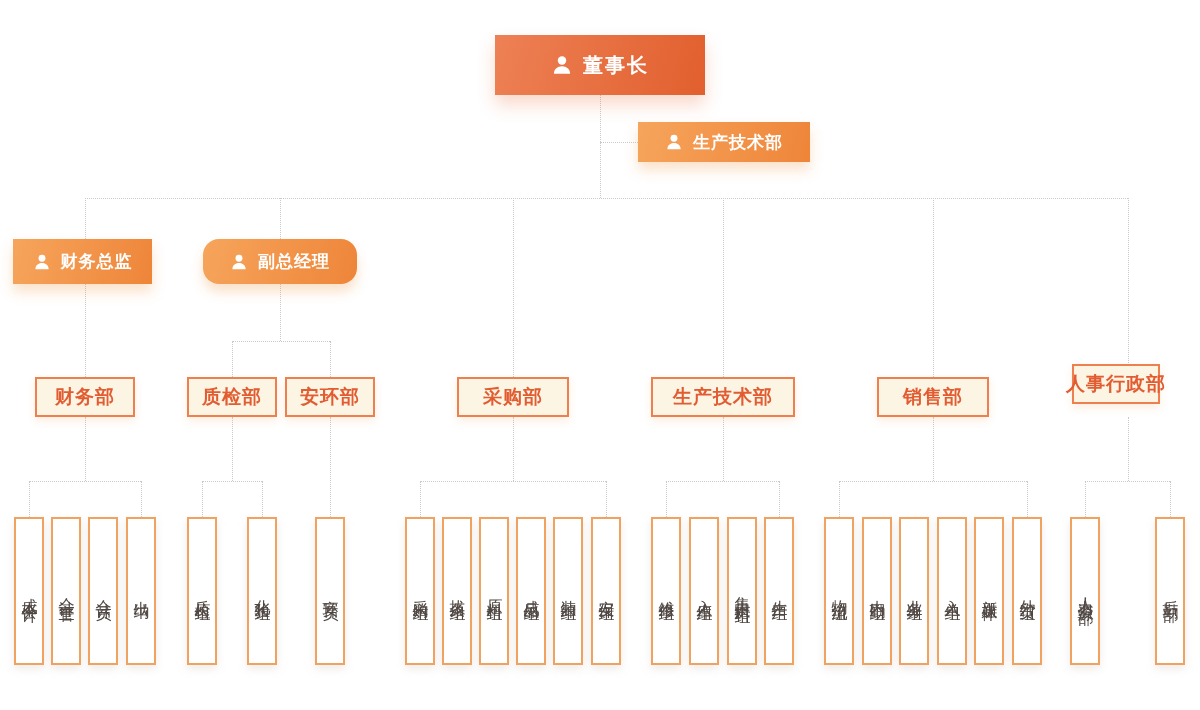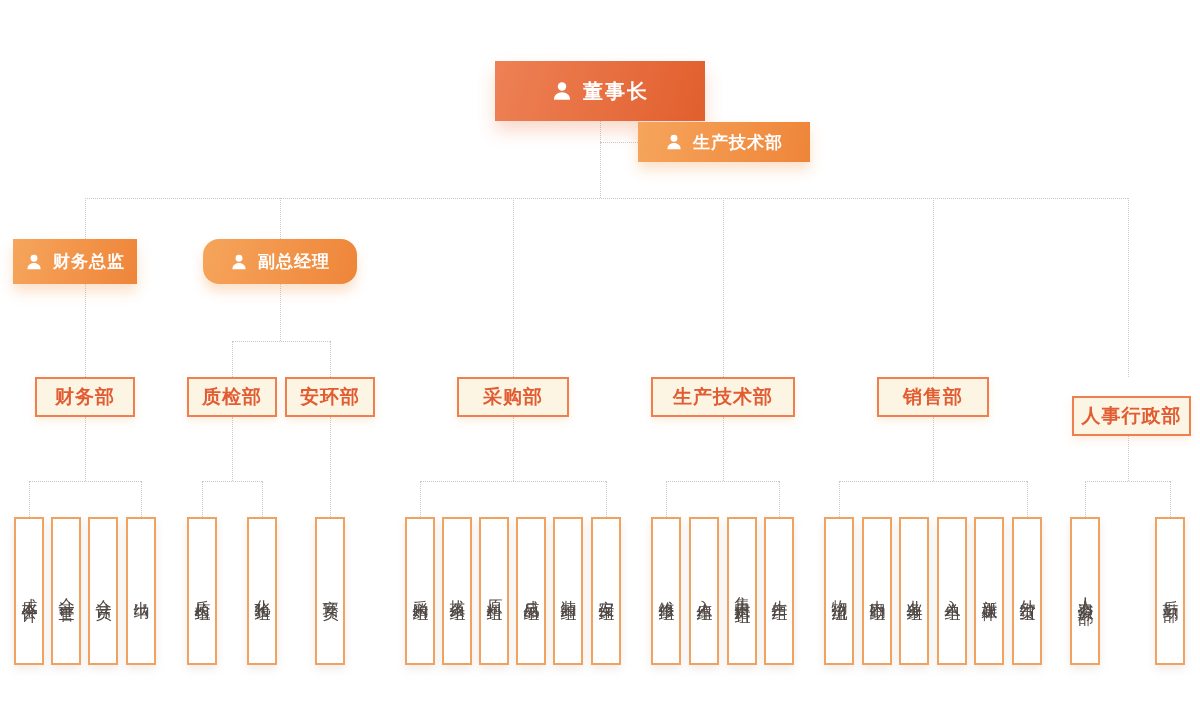--- a/index.html
+++ b/index.html
@@ -109,39 +109,39 @@
     <div class="conn-v" style="left: 666px; top: 481px; height: 36px;"></div>
     <div class="conn-v" style="left: 779px; top: 481px; height: 36px;"></div>
     <div class="conn-v" style="left: 933px; top: 417px; height: 64px;"></div>
     <div class="conn-h" style="left: 839px; top: 481px; width: 188px;"></div>
     <div class="conn-v" style="left: 839px; top: 481px; height: 36px;"></div>
     <div class="conn-v" style="left: 1027px; top: 481px; height: 36px;"></div>
     <div class="conn-v" style="left: 1128px; top: 417px; height: 64px;"></div>
     <div class="conn-h" style="left: 1085px; top: 481px; width: 85px;"></div>
     <div class="conn-v" style="left: 1085px; top: 481px; height: 36px;"></div>
     <div class="conn-v" style="left: 1170px; top: 481px; height: 36px;"></div>
-    <div class="node node-exec-primary" style="left: 495px; top: 35px; width: 210px; height: 60px; margin-top: 26px;">
+    <div class="node node-exec-primary" style="left: 495px; top: 35px; width: 210px; height: 60px;">
       <span class="person-icon">
         <svg viewBox="0 0 24 24" aria-hidden="true">
           <circle cx="12" cy="7" r="4.6"></circle>
           <path d="M3.2 21.5c0-5 3.9-8.1 8.8-8.1s8.8 3.1 8.8 8.1z"></path>
         </svg>
       </span>
       <span class="node-label">董事长</span>
     </div>
     <div class="node node-exec-secondary" style="left: 638px; top: 122px; width: 172px; height: 40px;">
       <span class="person-icon">
         <svg viewBox="0 0 24 24" aria-hidden="true">
           <circle cx="12" cy="7" r="4.6"></circle>
           <path d="M3.2 21.5c0-5 3.9-8.1 8.8-8.1s8.8 3.1 8.8 8.1z"></path>
         </svg>
       </span>
       <span class="node-label">生产技术部</span>
     </div>
-    <div class="node node-exec-secondary" style="left: 13px; top: 239px; width: 124px; height: 45px;">
+    <div class="node node-exec-secondary" style="left: 13px; top: 239px; width: 139px; height: 45px;">
       <span class="person-icon">
         <svg viewBox="0 0 24 24" aria-hidden="true">
           <circle cx="12" cy="7" r="4.6"></circle>
           <path d="M3.2 21.5c0-5 3.9-8.1 8.8-8.1s8.8 3.1 8.8 8.1z"></path>
         </svg>
       </span>
       <span class="node-label">财务总监</span>
     </div>
     <div class="node node-exec-secondary" style="left: 203px; top: 239px; width: 154px; height: 45px; border-radius: 16px;">
       <span class="person-icon">
@@ -163,21 +163,21 @@
     </div>
     <div class="node node-dept" style="left: 651px; top: 377px; width: 144px; height: 40px;">
       <span class="node-label">生产技术部</span>
     </div>
     <div class="node node-dept" style="left: 457px; top: 377px; width: 112px; height: 40px;">
       <span class="node-label">采购部</span>
     </div>
     <div class="node node-dept" style="left: 877px; top: 377px; width: 112px; height: 40px;">
       <span class="node-label">销售部</span>
     </div>
-    <div class="node node-dept" style="left: 1072px; top: 396px; width: 119px; height: 40px; font-family: Liberation Serif, serif;">
+    <div class="node node-dept" style="left: 1072px; top: 364px; width: 88px; height: 40px; font-family: Liberation Serif, serif;">
       <span class="node-label">人事行政部</span>
     </div>
     <div class="node node-team" style="left: 14px; top: 517px; width: 30px; height: 148px;">
       <span class="node-label">成本会计</span>
     </div>
     <div class="node node-team" style="left: 51px; top: 517px; width: 30px; height: 148px;">
       <span class="node-label">会计主管</span>
     </div>
     <div class="node node-team" style="left: 88px; top: 517px; width: 30px; height: 148px;">
       <span class="node-label">会计员</span>

